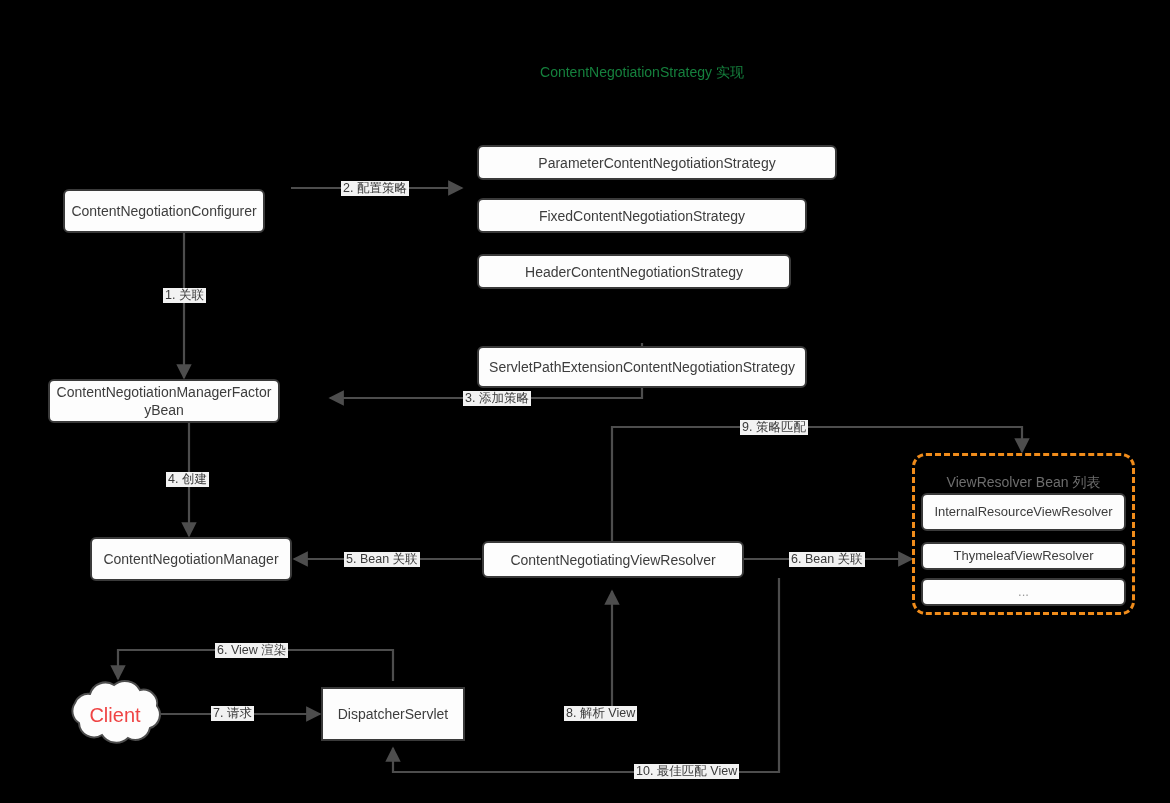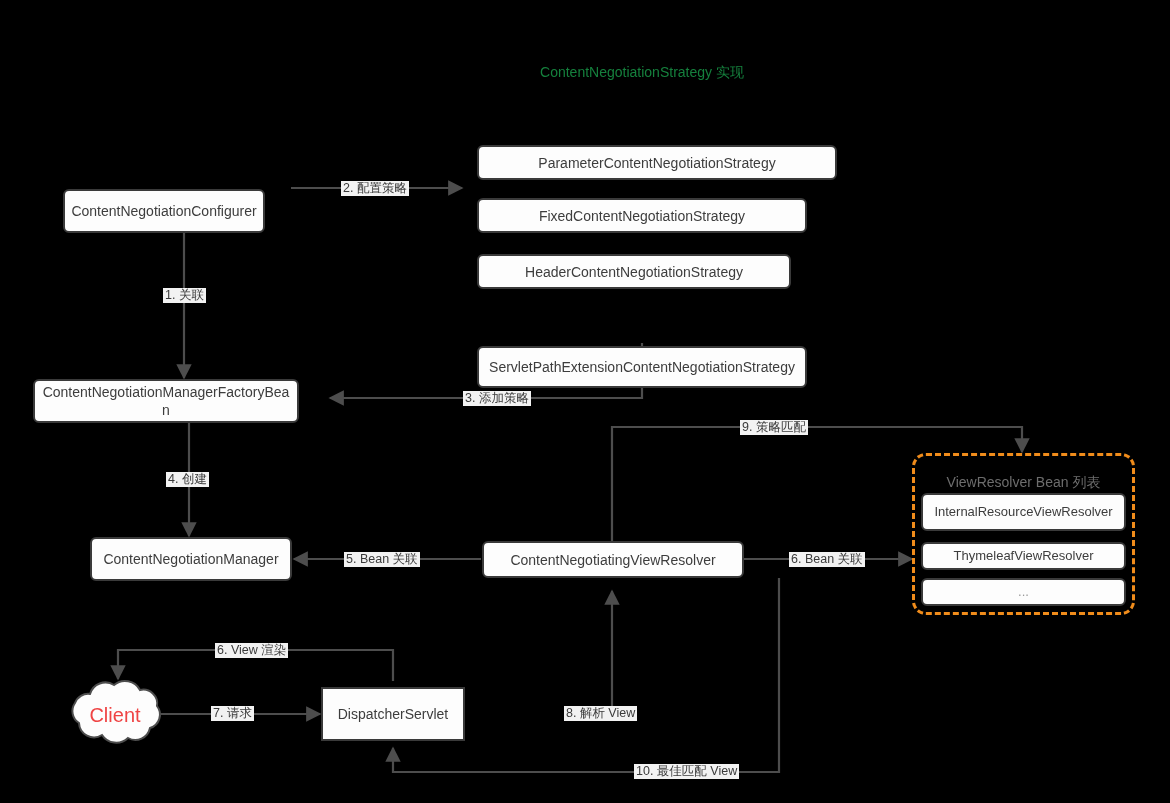--- a/index.html
+++ b/index.html
@@ -101,21 +101,21 @@
 
   <div class="group-title" style="left:477px;top:64px;width:330px;">ContentNegotiationStrategy 实现</div>
 
   <div class="node" style="left:477px;top:145px;width:360px;height:35px;">ParameterContentNegotiationStrategy</div>
   <div class="node" style="left:477px;top:198px;width:330px;height:35px;">FixedContentNegotiationStrategy</div>
   <div class="node" style="left:477px;top:254px;width:314px;height:35px;">HeaderContentNegotiationStrategy</div>
   <div class="node" style="left:477px;top:310px;width:330px;height:42px;margin-top:36px;">ServletPathExtensionContentNegotiationStrategy</div>
 
   <div class="node" style="left:63px;top:169px;width:202px;height:44px;margin-top:20px;">ContentNegotiationConfigurer</div>
 
-  <div class="node" style="left:33px;top:379px;width:266px;height:44px;">ContentNegotiationManagerFactoryBean</div>
+  <div class="node" style="left:48px;top:379px;width:232px;height:44px;">ContentNegotiationManagerFactoryBean</div>
 
   <div class="node" style="left:90px;top:537px;width:202px;height:44px;">ContentNegotiationManager</div>
 
   <div class="node" style="left:482px;top:541px;width:262px;height:37px;">ContentNegotiatingViewResolver</div>
 
   <div class="node sharp" style="left:321px;top:687px;width:144px;height:54px;">DispatcherServlet</div>
 
   <svg class="edges" style="left:60px;top:672px;width:110px;height:85px;" viewBox="0 0 110 85" xmlns="http://www.w3.org/2000/svg">
     <path d="M30 22 a16 16 0 0 1 24 -9 a17 17 0 0 1 26 5 a14 14 0 0 1 17 16
              a14 14 0 0 1 -7 22 a15 15 0 0 1 -22 10 a17 17 0 0 1 -26 -3

